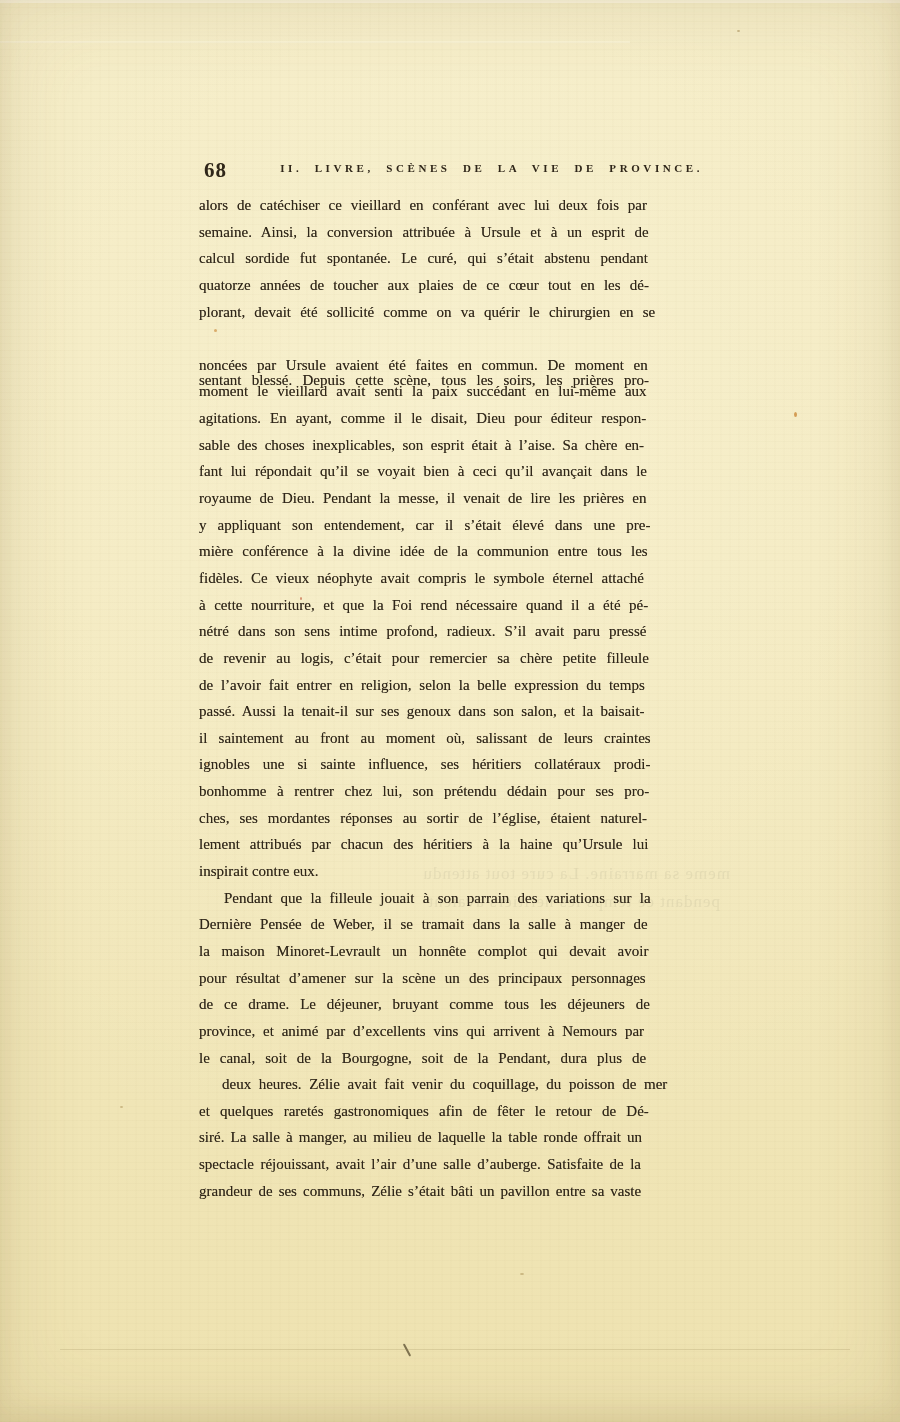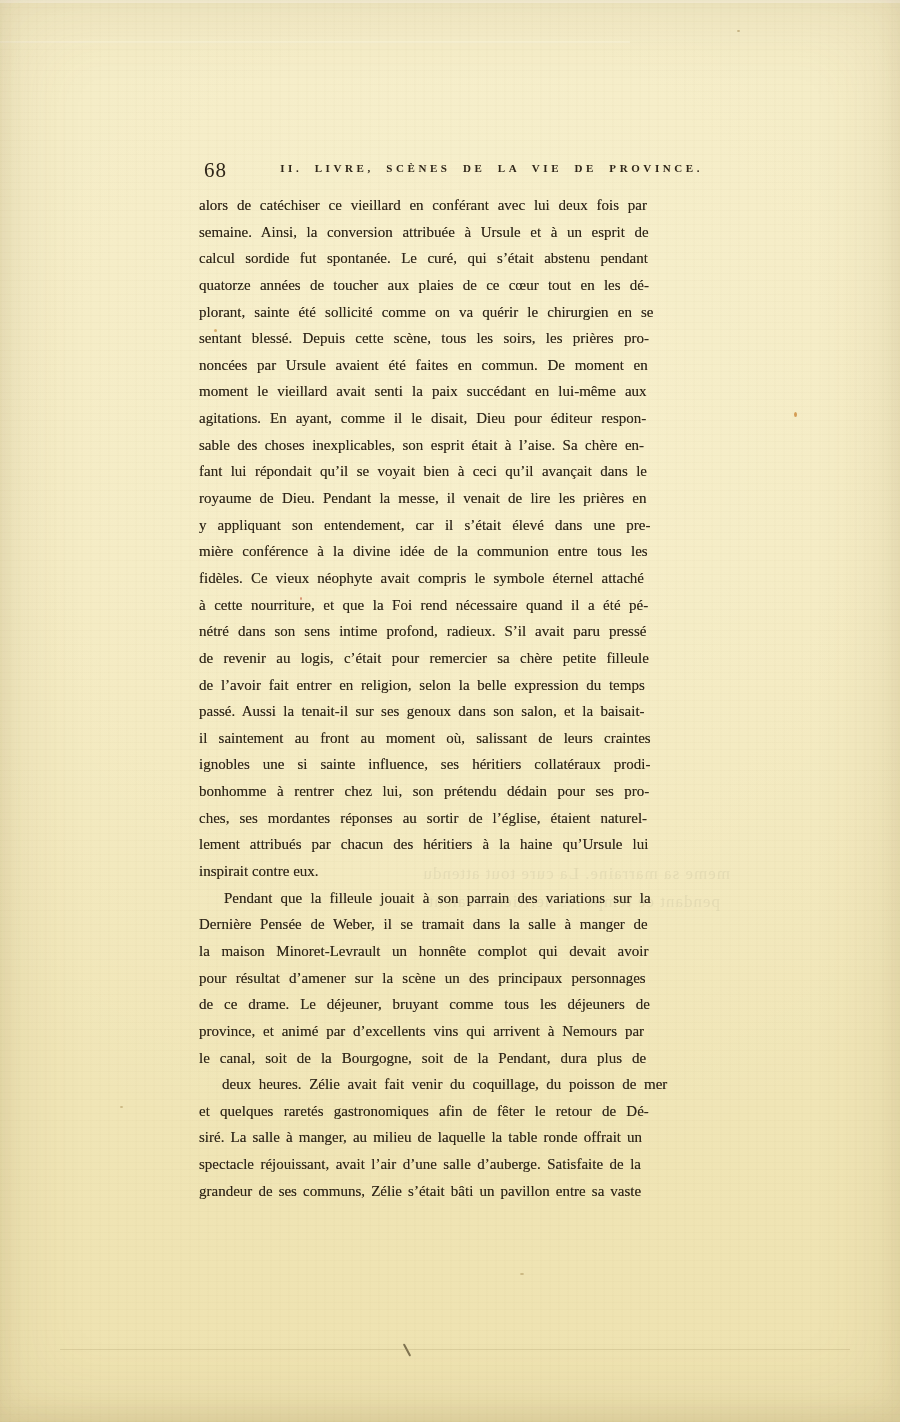--- a/index.html
+++ b/index.html
@@ -34,21 +34,21 @@
   .scan-streak{position:absolute;left:0;top:41px;width:70%;height:2px;background:rgba(255,252,238,0.30);}
   .crease{position:absolute;left:60px;top:1349px;width:790px;height:1px;background:rgba(150,130,80,0.22);}
 
   .running-header{
     position:absolute;
     left:199px;top:158px;width:var(--measure);height:26px;
     color:var(--ink);
   }
   .page-number{
     position:absolute;left:5px;top:0;
-    font-size:21px;letter-spacing:1px;
+    font-size:21px;letter-spacing:1px;font-weight:bold;
   }
   .header-title{
     position:absolute;left:54%;top:4px;transform:translateX(-50%);
     font-size:11px;font-weight:700;
     letter-spacing:3.6px;word-spacing:6px;white-space:nowrap;
   }
 
   .text-block{
     position:absolute;
     left:199px;top:192px;width:var(--measure);
@@ -85,22 +85,22 @@
   <span class="page-number">68</span>
   <span class="header-title">II. LIVRE, SCÈNES DE LA VIE DE PROVINCE.</span>
 </div>
 
 <div class="text-block" id="text-block">
     <div>
       <div class="line"><span style="word-spacing: 5.01562px;">alors de catéchiser ce vieillard en conférant avec lui deux fois par</span></div>
       <div class="line"><span style="word-spacing: 5.85369px;">semaine. Ainsi, la conversion attribuée à Ursule et à un esprit de</span></div>
       <div class="line"><span style="word-spacing: 6.69792px;">calcul sordide fut spontanée. Le curé, qui s’était abstenu pendant</span></div>
       <div class="line"><span style="word-spacing: 5.5px;">quatorze années de toucher aux plaies de ce cœur tout en les dé-</span></div>
-      <div class="line"><span style="word-spacing: 5.37074px;">plorant, sainte été sollicité comme on va quérir le chirurgien en se</span></div>
-      <div class="line"><span style="word-spacing: 6.54063px;">sentant blessé. Depuis cette scène, tous les soirs, les prières pro-</span></div>
+      <div class="line"><span style="word-spacing: 5.37074px;">plorant, devait été sollicité comme on va quérir le chirurgien en se</span></div>
+      <div class="line"><span style="word-spacing: 6.54063px; margin-top: 42px;">sentant blessé. Depuis cette scène, tous les soirs, les prières pro-</span></div>
       <div class="line"><span style="word-spacing: 5.925px;">noncées par Ursule avaient été faites en commun. De moment en</span></div>
       <div class="line"><span style="word-spacing: 5.35625px;">moment le vieillard avait senti la paix succédant en lui-même aux</span></div>
       <div class="line"><span style="word-spacing: 5.19688px;">agitations. En ayant, comme il le disait, Dieu pour éditeur respon-</span></div>
       <div class="line"><span style="word-spacing: 3.69602px;">sable des choses inexplicables, son esprit était à l’aise. Sa chère en-</span></div>
       <div class="line"><span style="word-spacing: 4.63542px;">fant lui répondait qu’il se voyait bien à ceci qu’il avançait dans le</span></div>
       <div class="line"><span style="word-spacing: 4.3776px;">royaume de Dieu. Pendant la messe, il venait de lire les prières en</span></div>
       <div class="line"><span style="word-spacing: 7.37031px;">y appliquant son entendement, car il s’était élevé dans une pre-</span></div>
       <div class="line"><span style="word-spacing: 5.38778px;">mière conférence à la divine idée de la communion entre tous les</span></div>
       <div class="line"><span style="word-spacing: 4.46007px;">fidèles. Ce vieux néophyte avait compris le symbole éternel attaché</span></div>
       <div class="line"><span style="word-spacing: 4.75962px;">à cette nourriture, et que la Foi rend nécessaire quand il a été pé-</span></div>

